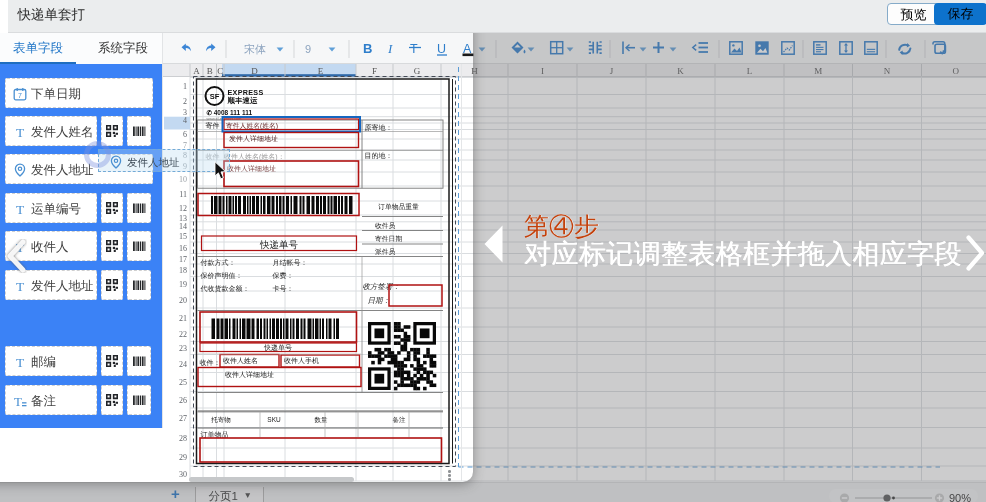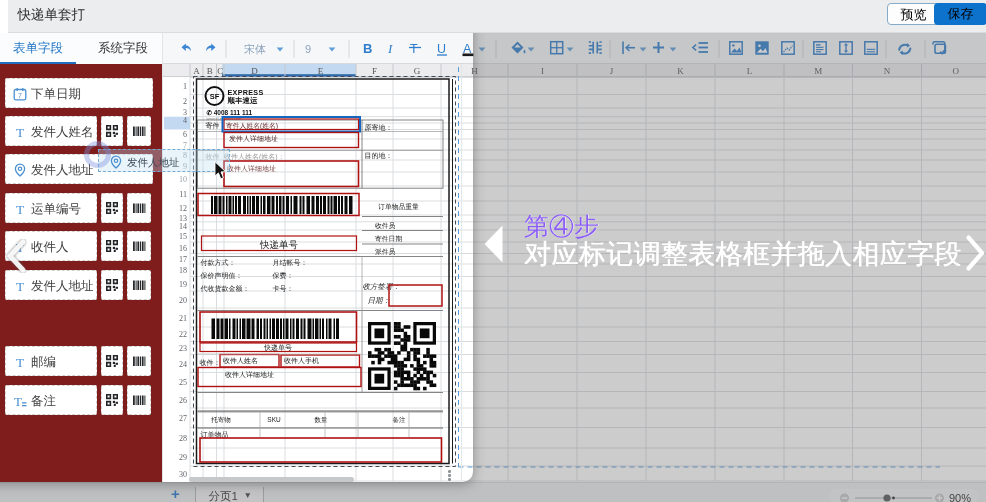--- a/index.html
+++ b/index.html
@@ -4,21 +4,21 @@
 * { margin:0; padding:0; box-sizing:border-box; }
 html,body { width:986px; height:502px; overflow:hidden; font-family:"Liberation Sans", sans-serif; }
 #stage { position:relative; width:986px; height:502px; background:#fff; }
 #topbar { position:absolute; left:8px; top:0; width:986px; height:33px; background:#ebedee; border-bottom:1px solid #dadcde; }
 #title { position:absolute; left:9.5px; top:6px; font-size:13.5px; color:#2b2b2b; }
 .tbtn { position:absolute; top:3px; width:53px; height:22px; border-radius:4px; font-size:13px; text-align:center; line-height:21px; }
 #btn-preview { left:859px; border:1px solid #85abc9; color:#000000; background:#fdfdfd;margin-left:20px; }
 #btn-save { left:926px; background:#0d72cc; color:#000000; }
 #appbody { position:absolute; left:0; top:33px; width:986px; height:469px; background:#fff; }
 #toolbar { position:absolute; left:163px; top:0; width:823px; height:31px; background:#f6f7f8; border-bottom:1px solid #d8dadc; }
-#sidebar { position:absolute; left:0; top:0; width:163px; height:449px; background:#7f1d1d; border-right:1px solid #e2e4e6; }
+#sidebar { position:absolute; left:0; top:0; width:163px; height:395px; background:#3b82f6; border-right:1px solid #e2e4e6; }
 #tabs { position:absolute; left:0; top:0; width:162px; height:31px; background:#fbfcfd; }
 .tab { position:absolute; top:7px; font-size:12.5px; }
 #tab1 { left:13px; color:#2176c7; }
 #tab2 { left:98px; color:#333; }
 #tabline { position:absolute; left:0; top:28.5px; width:76px; height:2.5px; background:#1f6ec0; }
 .fitem { position:absolute; left:5px; width:148px; height:30px; border:1px dashed #cfcfcf; border-radius:2px; background:#fff; }
 .fchip { position:absolute; width:22px; height:30px; border:1px dashed #cfcfcf; border-radius:2px; background:#fff; display:flex; align-items:center; justify-content:center; }
 .fic { position:absolute; left:7px; top:8px; }
 .flab { position:absolute; left:25px; top:7px; font-size:12.5px; color:#404040; white-space:nowrap;text-align:right; }
 #canvas { position:absolute; left:163px; top:31px; width:823px; height:418px; background:#fff; }
@@ -32,21 +32,21 @@
 #ghostbox .flab { left:28px; top:5.5px; color:#3f4c58; font-size:10.5px; }
 #cursor { position:absolute; left:214px; top:128px; }
 #bottombar { position:absolute; left:0; top:449px; width:986px; height:20px; background:#ebedee; border-top:1px solid #d8dadc; }
 #plus { position:absolute; left:171px; top:2px; font-size:15px; color:#2277cc; font-weight:bold; }
 #sheettab { position:absolute; left:194.5px; top:4px; width:69px; height:17px; background:#f2f3f4; border-left:1px solid #b5b5b5; border-right:1px solid #b5b5b5; }
 #sheetname { position:absolute; left:13px; top:2px; font-size:11.5px; color:#333; }
 #sheetcaret { position:absolute; left:48px; top:3px; font-size:8.5px; color:#444; }
 #overlaywrap { position:absolute; left:0; top:33px; width:986px; height:469px; overflow:hidden; pointer-events:none; }
 #hole { position:absolute; left:-20px; top:-20px; width:493px; height:469px; border-radius:0 10px 10px 0;
        box-shadow: 0 2px 12px rgba(60,60,60,0.45), 0 0 0 2000px rgba(113,114,116,0.36); }
-#step1 { position:absolute; left:524px; top:210px; font-size:25px; font-weight:normal; color:#8b5cf6; text-shadow:0.5px 0 0 #fff; }
+#step1 { position:absolute; left:524px; top:210px; font-size:25px; font-weight:normal; color:#c2410c; text-shadow:0.5px 0 0 #fff; }
 #step2 { position:absolute; left:524px; top:236px; font-size:27px; font-weight:normal; color:#fff; letter-spacing:0.35px; text-shadow:0.5px 0 0 #fff; }
 .arrow { position:absolute; }
 </style></head>
 <body>
 <div id="stage">
   <div id="topbar">
       <div id="title">快递单套打</div>
     <div class="tbtn" id="btn-preview">预览</div>
     <div class="tbtn" id="btn-save">保存</div>
   </div>

